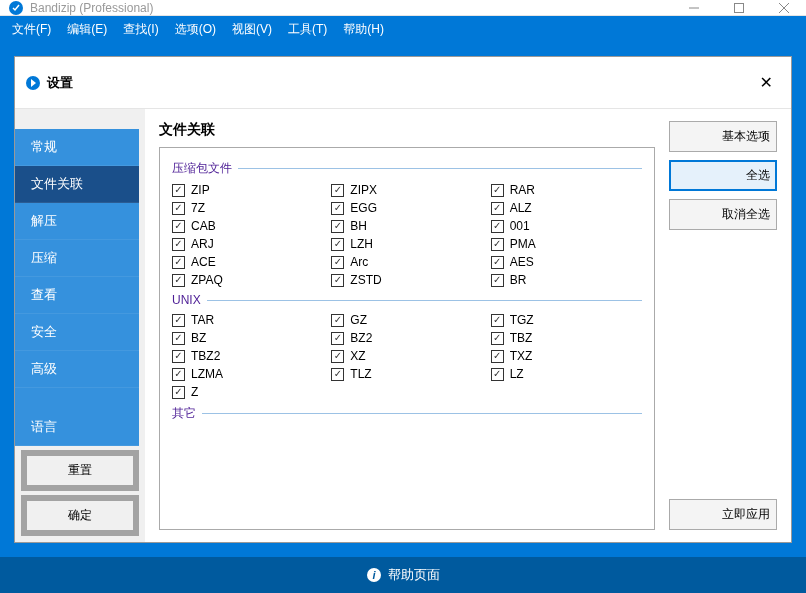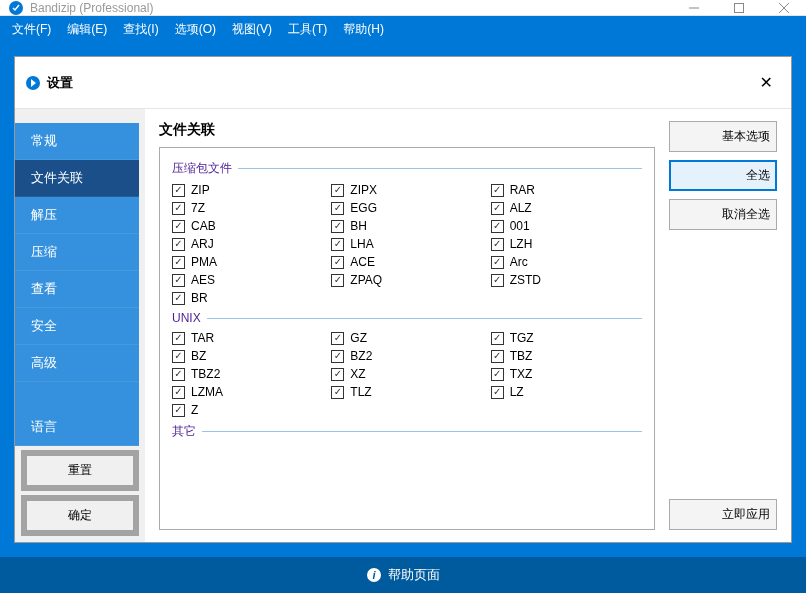--- a/index.html
+++ b/index.html
@@ -18,21 +18,21 @@
 .main-area { flex: 1; background: #0078d7; padding: 14px; display: flex; flex-direction: column; }
 
 .dialog { flex: 1; background: #fff; border: 1px solid #999; display: flex; flex-direction: column; }
 .dialog-header { height: 52px; display: flex; align-items: center; padding: 6px 10px; border-bottom: 1px solid #e5e5e5; }
 .dialog-header-icon { width: 16px; height: 16px; margin-right: 6px; }
 .dialog-title { font-size: 13px; font-weight: bold; flex: 1; }
 .dialog-close { font-size: 16px; padding: 4px 8px; cursor: pointer; }
 
 .dialog-body { flex: 1; display: flex; overflow: hidden; }
 
-.sidebar { width: 130px; background: #f0f0f0; display: flex; flex-direction: column; padding: 14px 6px 6px 0; }
+.sidebar { width: 130px; background: #f0f0f0; display: flex; flex-direction: column; padding: 20px 6px 6px 0; }
 .sidebar-item { padding: 9px 16px; color: #fff; background: #3591dd; font-size: 13px; cursor: pointer; border-bottom: 1px solid rgba(255,255,255,0.08); }
 .sidebar-item.active { background: #1a4f8a; }
 .sidebar-spacer { flex: 1; background: #3591dd; }
 .sidebar-btn { margin: 4px 0 0 6px; padding: 6px; background: #f0f0f0; border: 6px solid #a3a3a3; font-size: 12px; text-align: center; cursor: pointer; }
 
 .content { flex: 1; display: flex; padding: 12px 14px; overflow: hidden; }
 .content-main { flex: 1; display: flex; flex-direction: column; overflow: hidden; }
 .content-header { display: flex; align-items: baseline; margin-bottom: 8px; }
 .content-title { font-size: 14px; font-weight: bold; flex: 1; }
 .content-link { color: #0066cc; font-size: 12px; cursor: pointer; }
@@ -170,24 +170,20 @@
                   <div class="check-item">
                     <div class="check-box checked"></div>
                     <span>001</span>
                   </div>
                   <div class="check-item">
                     <div class="check-box checked"></div>
                     <span>ARJ</span>
                   </div>
                   <div class="check-item">
                     <div class="check-box checked"></div>
-                    <span>LHA</span>
-                  </div>
-                  <div class="check-item">
-                    <div class="check-box checked"></div>
                     <span>LZH</span>
                   </div>
                   <div class="check-item">
                     <div class="check-box checked"></div>
                     <span>PMA</span>
                   </div>
                   <div class="check-item">
                     <div class="check-box checked"></div>
                     <span>ACE</span>
                   </div>

